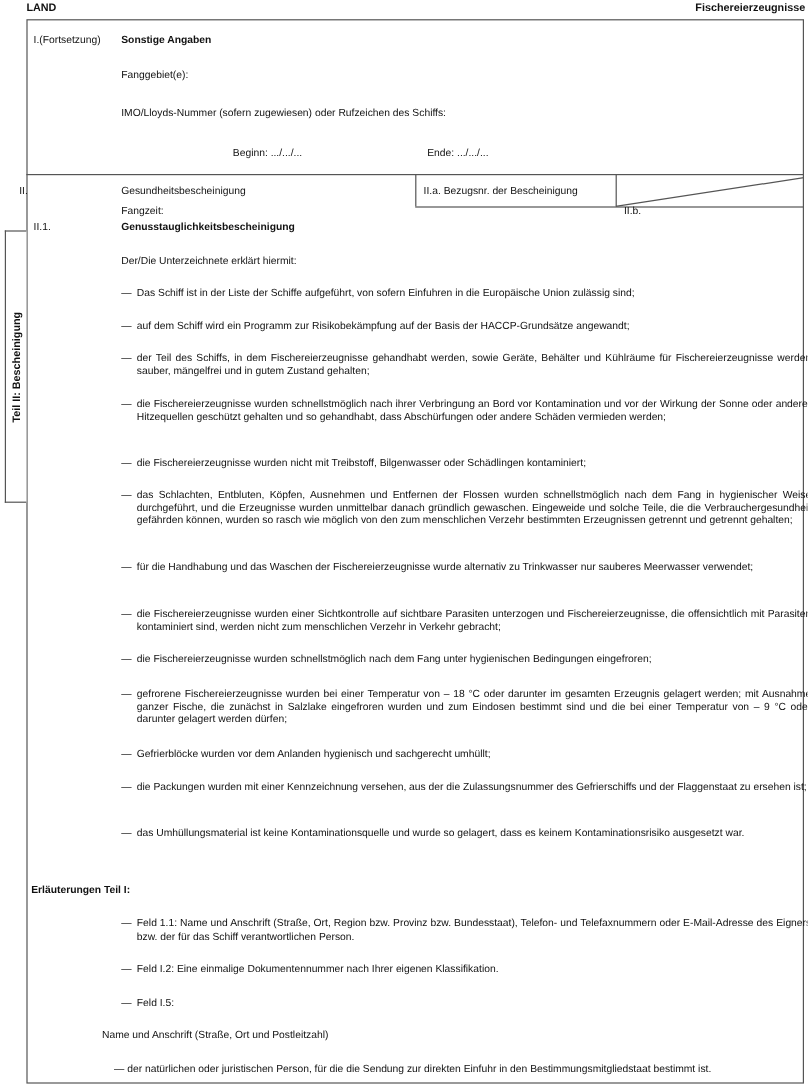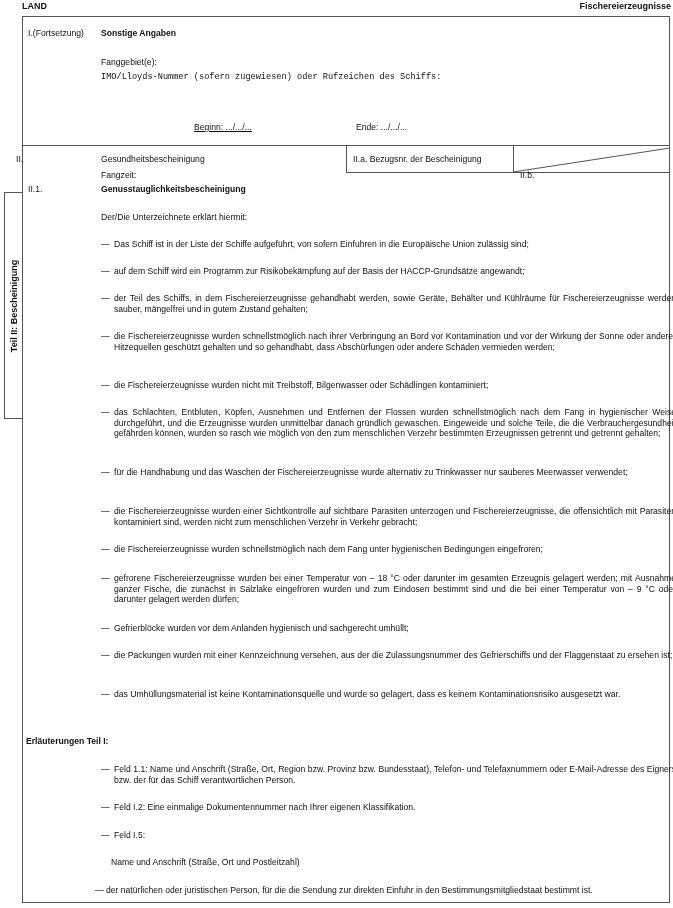--- a/index.html
+++ b/index.html
@@ -22,23 +22,23 @@
 <body>
 
 <div class="abs hdr-left">LAND</div>
 <div class="abs hdr-right">Fischereierzeugnisse</div>
 
 <div class="abs frame"></div>
 
 <div class="abs" style="left:28px;top:28px;">I.(Fortsetzung)</div>
 <div class="abs b" style="left:101px;top:28px;text-align:right;">Sonstige Angaben</div>
 <div class="abs" style="left:101px;top:57px;">Fanggebiet(e):</div>
-<div class="abs" style="left:101px;top:72px;font-family:Liberation Mono, monospace;">IMO/Lloyds-Nummer (sofern zugewiesen) oder Rufzeichen des Schiffs:</div>
+<div class="abs" style="left:101px;top:89px;">IMO/Lloyds-Nummer (sofern zugewiesen) oder Rufzeichen des Schiffs:</div>
 <div class="abs" style="left:101px;top:122px;margin-top:48px;">Fangzeit:</div>
-<div class="abs" style="left:194px;top:122px;text-decoration:underline;">Beginn: .../.../...</div>
+<div class="abs" style="left:194px;top:122px;">Beginn: .../.../...</div>
 <div class="abs" style="left:356px;top:122px;">Ende: .../.../...</div>
 
 <div class="hline" style="left:22px;top:145px;width:648px;"></div>
 <div class="vline" style="left:346px;top:145px;height:27px;"></div>
 <div class="vline" style="left:513px;top:145px;height:27px;"></div>
 <div class="hline" style="left:346px;top:172px;width:324px;"></div>
 <svg class="abs" style="left:513px;top:145px;" width="157" height="28">
   <line x1="0" y1="27" x2="157" y2="3" stroke="#555" stroke-width="1"></line>
 </svg>
 
@@ -66,14 +66,14 @@
 <div class="bullet" style="top:544px;"><span class="dash">—</span><span>die Fischereierzeugnisse wurden schnellstmöglich nach dem Fang unter hygienischen Bedingungen eingefroren;</span></div>
 <div class="bullet" style="top:573px;"><span class="dash">—</span><span>gefrorene Fischereierzeugnisse wurden bei einer Temperatur von – 18 °C oder darunter im gesamten Erzeugnis gelagert werden; mit Ausnahme ganzer Fische, die zunächst in Salzlake eingefroren wurden und zum Eindosen bestimmt sind und die bei einer Temperatur von – 9 °C oder darunter gelagert werden dürfen;</span></div>
 <div class="bullet" style="top:623px;"><span class="dash">—</span><span>Gefrierblöcke wurden vor dem Anlanden hygienisch und sachgerecht umhüllt;</span></div>
 <div class="bullet" style="top:650px;"><span class="dash">—</span><span>die Packungen wurden mit einer Kennzeichnung versehen, aus der die Zulassungsnummer des Gefrierschiffs und der Flaggen­staat zu ersehen ist;</span></div>
 <div class="bullet" style="top:689px;"><span class="dash">—</span><span>das Umhüllungsmaterial ist keine Kontaminationsquelle und wurde so gelagert, dass es keinem Kontaminationsrisiko ausge­setzt war.</span></div>
 
 <div class="abs b" style="left:26px;top:736px;">Erläuterungen Teil I:</div>
 <div class="bullet" style="top:764px;"><span class="dash">—</span><span>Feld 1.1: Name und Anschrift (Straße, Ort, Region bzw. Provinz bzw. Bundesstaat), Telefon- und Telefaxnummern oder E-Mail-Adresse des Eigners bzw. der für das Schiff verantwortlichen Person.</span></div>
 <div class="bullet" style="top:802px;"><span class="dash">—</span><span>Feld I.2: Eine einmalige Dokumentennummer nach Ihrer eigenen Klassifikation.</span></div>
 <div class="bullet" style="top:830px;"><span class="dash">—</span><span>Feld I.5:</span></div>
-<div class="abs" style="left:111px;top:857px;">Name und Anschrift (Straße, Ort und Postleitzahl)</div>
+<div class="abs" style="left:85px;top:857px;">Name und Anschrift (Straße, Ort und Postleitzahl)</div>
 <div class="abs" style="left:95px;top:885px;white-space:nowrap;"><span>—</span> <span>der natürlichen oder juristischen Person, für die die Sendung zur direkten Einfuhr in den Bestimmungsmitgliedstaat bestimmt ist.</span></div>
 
 </body></html>

